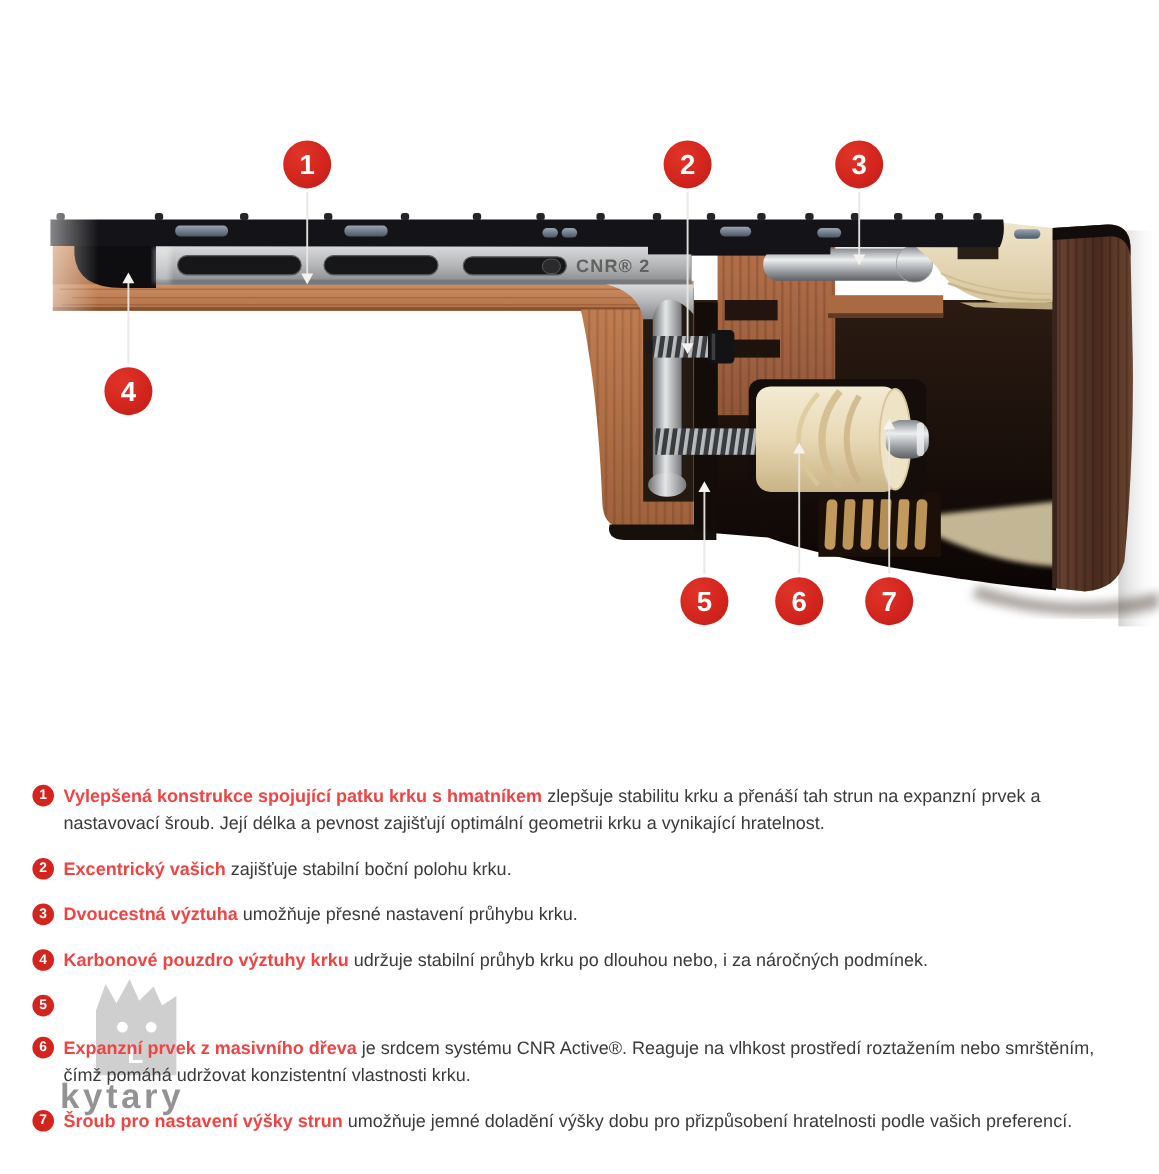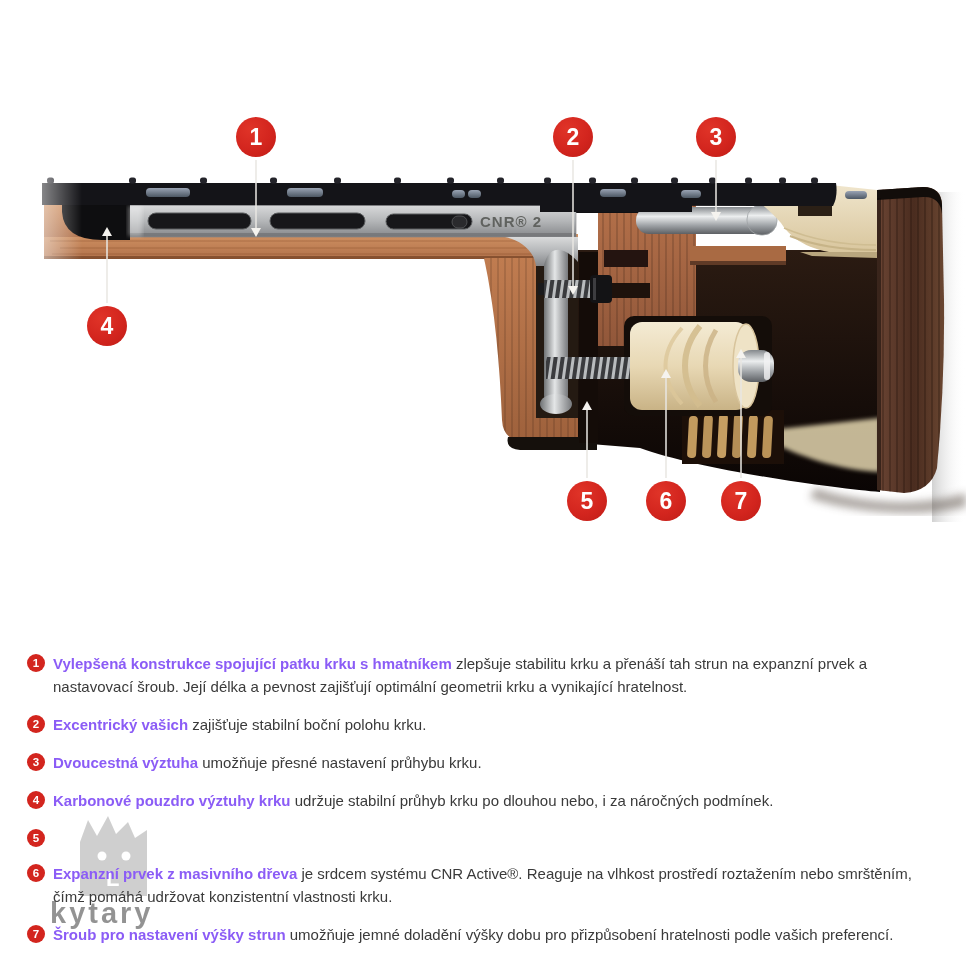--- a/index.html
+++ b/index.html
@@ -12,21 +12,21 @@
            background:radial-gradient(circle at 35% 30%, #e03428 0%, #d3251e 55%, #bf1c16 100%);
            color:#fff;font-weight:bold;font-size:23px;display:flex;align-items:center;
            justify-content:center;z-index:5;}
   
   .legend{position:absolute;left:27px;top:652px;width:920px;z-index:2;}
   .legend-item{display:flex;gap:8px;margin-bottom:15px;}
   .badge{flex:0 0 18px;height:18px;margin-top:2px;border-radius:50%;background:#d3251e;
          color:#fff;font-size:11.5px;font-weight:bold;display:flex;align-items:center;
          justify-content:center;}
   .legend-item p{margin:0;font-size:15px;line-height:23px;color:#3a3a3a;max-width:865px;}
-  .legend-item strong{color:#8b5cf6;font-weight:700;}
+  .legend-item strong{color:#ef4444;font-weight:700;}
   
   .watermark{position:absolute;left:50px;top:808px;width:160px;z-index:1;opacity:0.42;
              pointer-events:none;}
   .wm-text{font-size:29px;letter-spacing:3px;color:#000000;font-weight:bold;margin-top:-10px;}
 </style>
 </head>
 <body>
 
 <div class="page">
 

